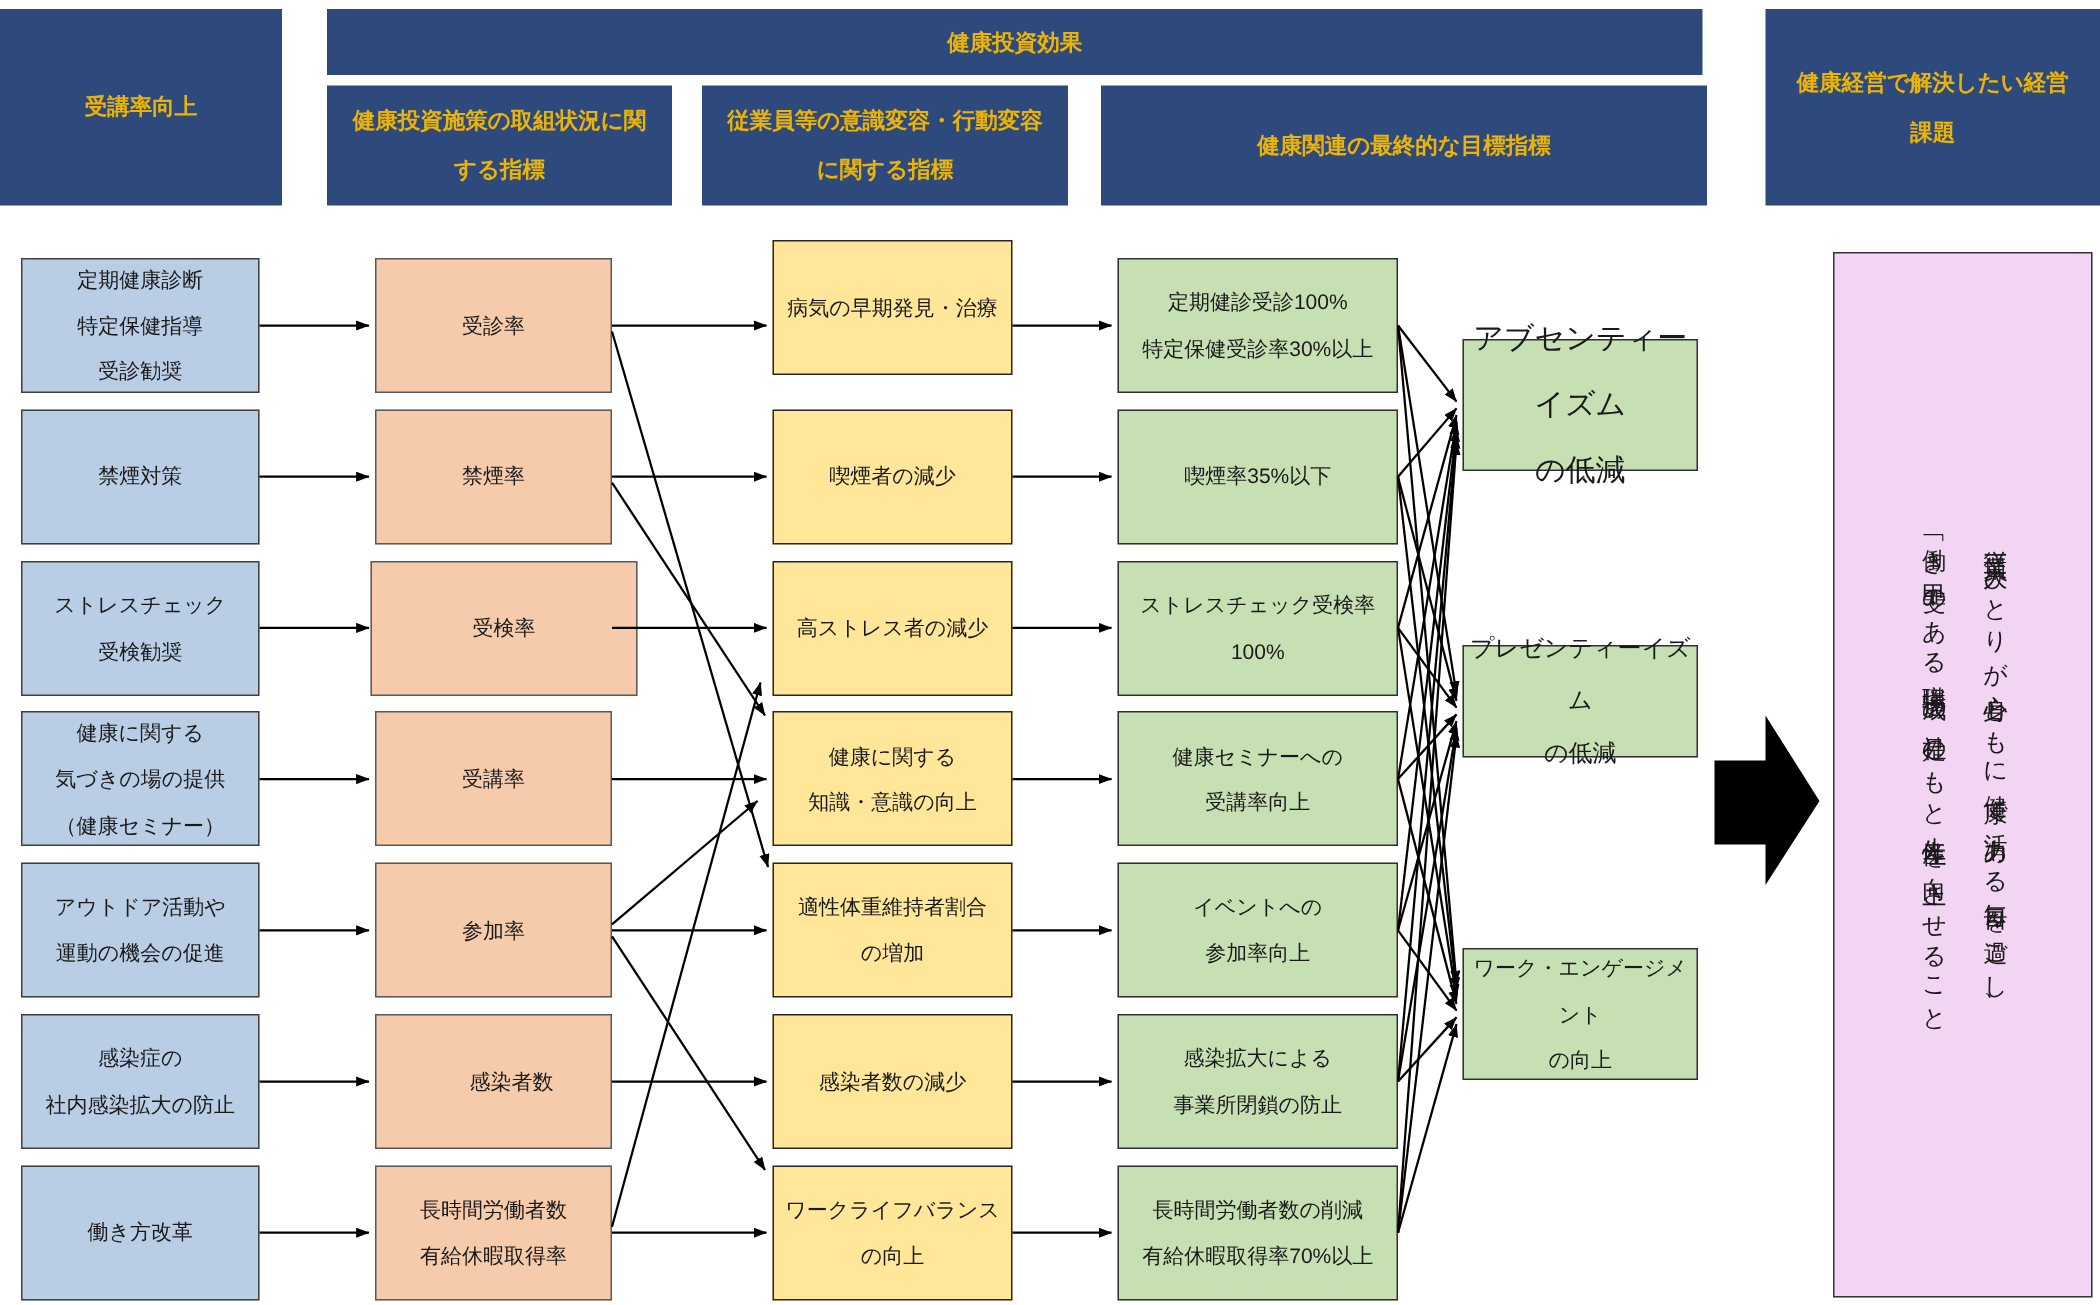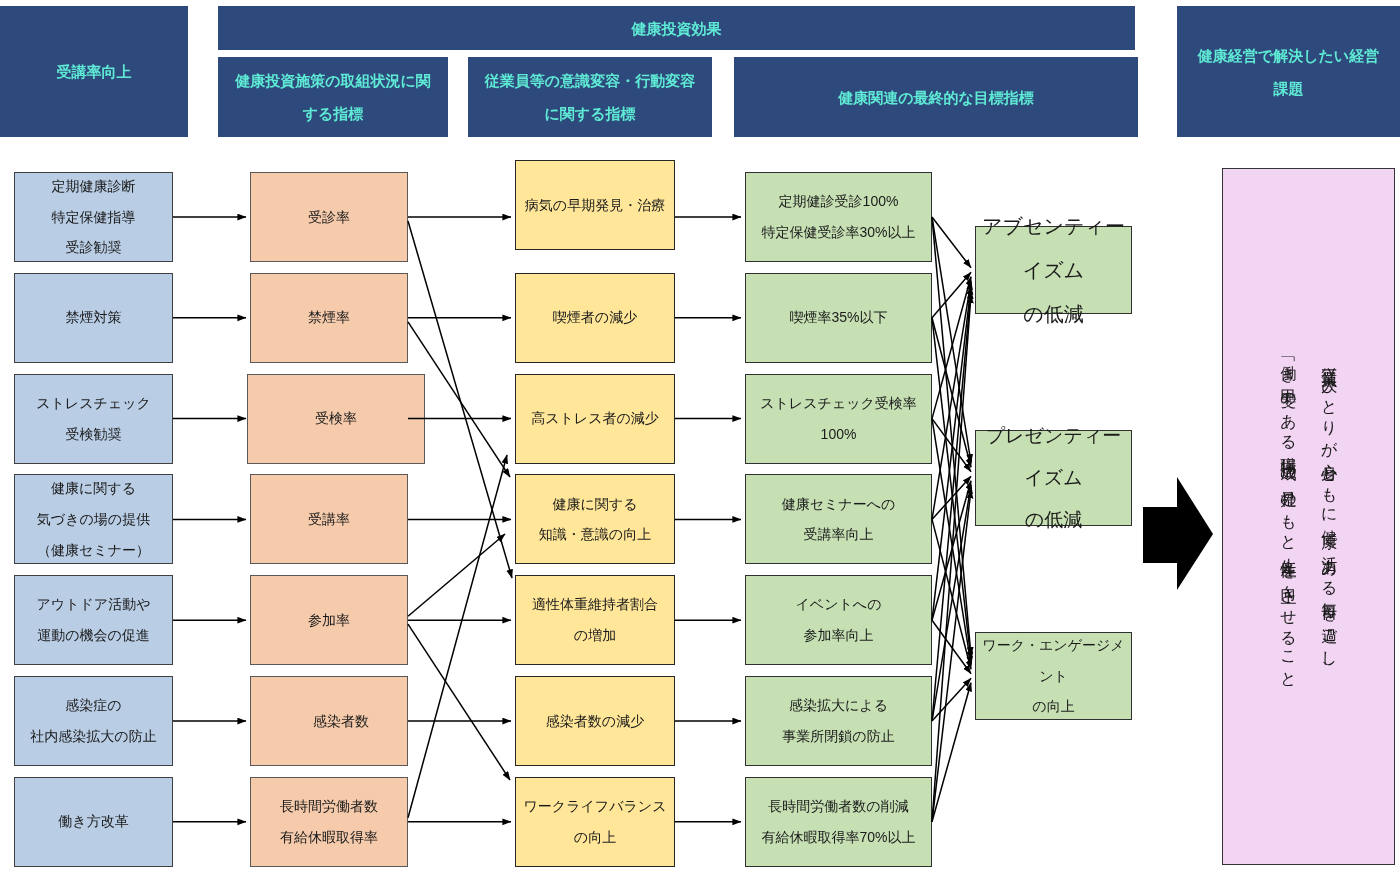--- a/index.html
+++ b/index.html
@@ -1,21 +1,21 @@
 <!DOCTYPE html>
 <html><head>
 <meta charset="utf-8">
 <style>
   html,body{margin:0;padding:0;background:#fff;}
   #canvas{
     position:relative;width:1400px;height:870px;background:#fff;overflow:hidden;
     font-family:"Liberation Sans",sans-serif;color:#1a1a1a;
   }
   .hdr{
-    position:absolute;background:var(--navy);color:#5eead4;font-weight:bold;
+    position:absolute;background:var(--navy);color:#eab308;font-weight:bold;
     display:flex;align-items:center;justify-content:center;text-align:center;
     font-size:15px;line-height:2.2;box-sizing:border-box;
   }
   #hdr-investment{left:0;top:6px;width:188px;height:131px;}
   #hdr-banner{left:218px;top:6px;width:917px;height:44px;}
   #hdr-sub1{left:218px;top:57px;width:230px;height:80px;padding:0 10px;}
   #hdr-sub2{left:468px;top:57px;width:244px;height:80px;padding:0 10px;}
   #hdr-sub3{left:734px;top:57px;width:404px;height:80px;padding:0 10px;}
   #hdr-issue{left:1177px;top:6px;width:223px;height:131px;padding:0 16px;}
   .node{
@@ -92,21 +92,21 @@
       <div class="node n-green" style="left: 745px; top: 474.4px; width: 187px; height: 90px;">健康セミナーへの
 受講率向上</div>
       <div class="node n-green" style="left: 745px; top: 575.2px; width: 187px; height: 90px;">イベントへの
 参加率向上</div>
       <div class="node n-green" style="left: 745px; top: 676px; width: 187px; height: 90px;">感染拡大による
 事業所閉鎖の防止</div>
       <div class="node n-green" style="left: 745px; top: 776.8px; width: 187px; height: 90px;">長時間労働者数の削減
 有給休暇取得率70%以上</div>
       <div class="node n-green" style="left: 975px; top: 226px; width: 157px; height: 88px; font-size: 20px;">アブセンティーイズム
 の低減</div>
-      <div class="node n-green" style="left: 975px; top: 430px; width: 157px; height: 96px; font-size: 19px;">プレゼンティーイズム
+      <div class="node n-green" style="left: 975px; top: 430px; width: 157px; height: 75px; font-size: 16px;">プレゼンティーイズム
 の低減</div>
       <div class="node n-green" style="left: 975px; top: 632px; width: 157px; height: 88px; font-size: 14px;">ワーク・エンゲージメント
 の向上</div>
     </div>
 
   <div id="goal-box">
     <div id="goal-text">
       <p>従業員一人ひとりが心身ともに健康で活力ある毎日を過ごし、</p>
       <p>「働き甲斐のある職場達成」の社是のもと生産性を向上させること</p>
     </div>

